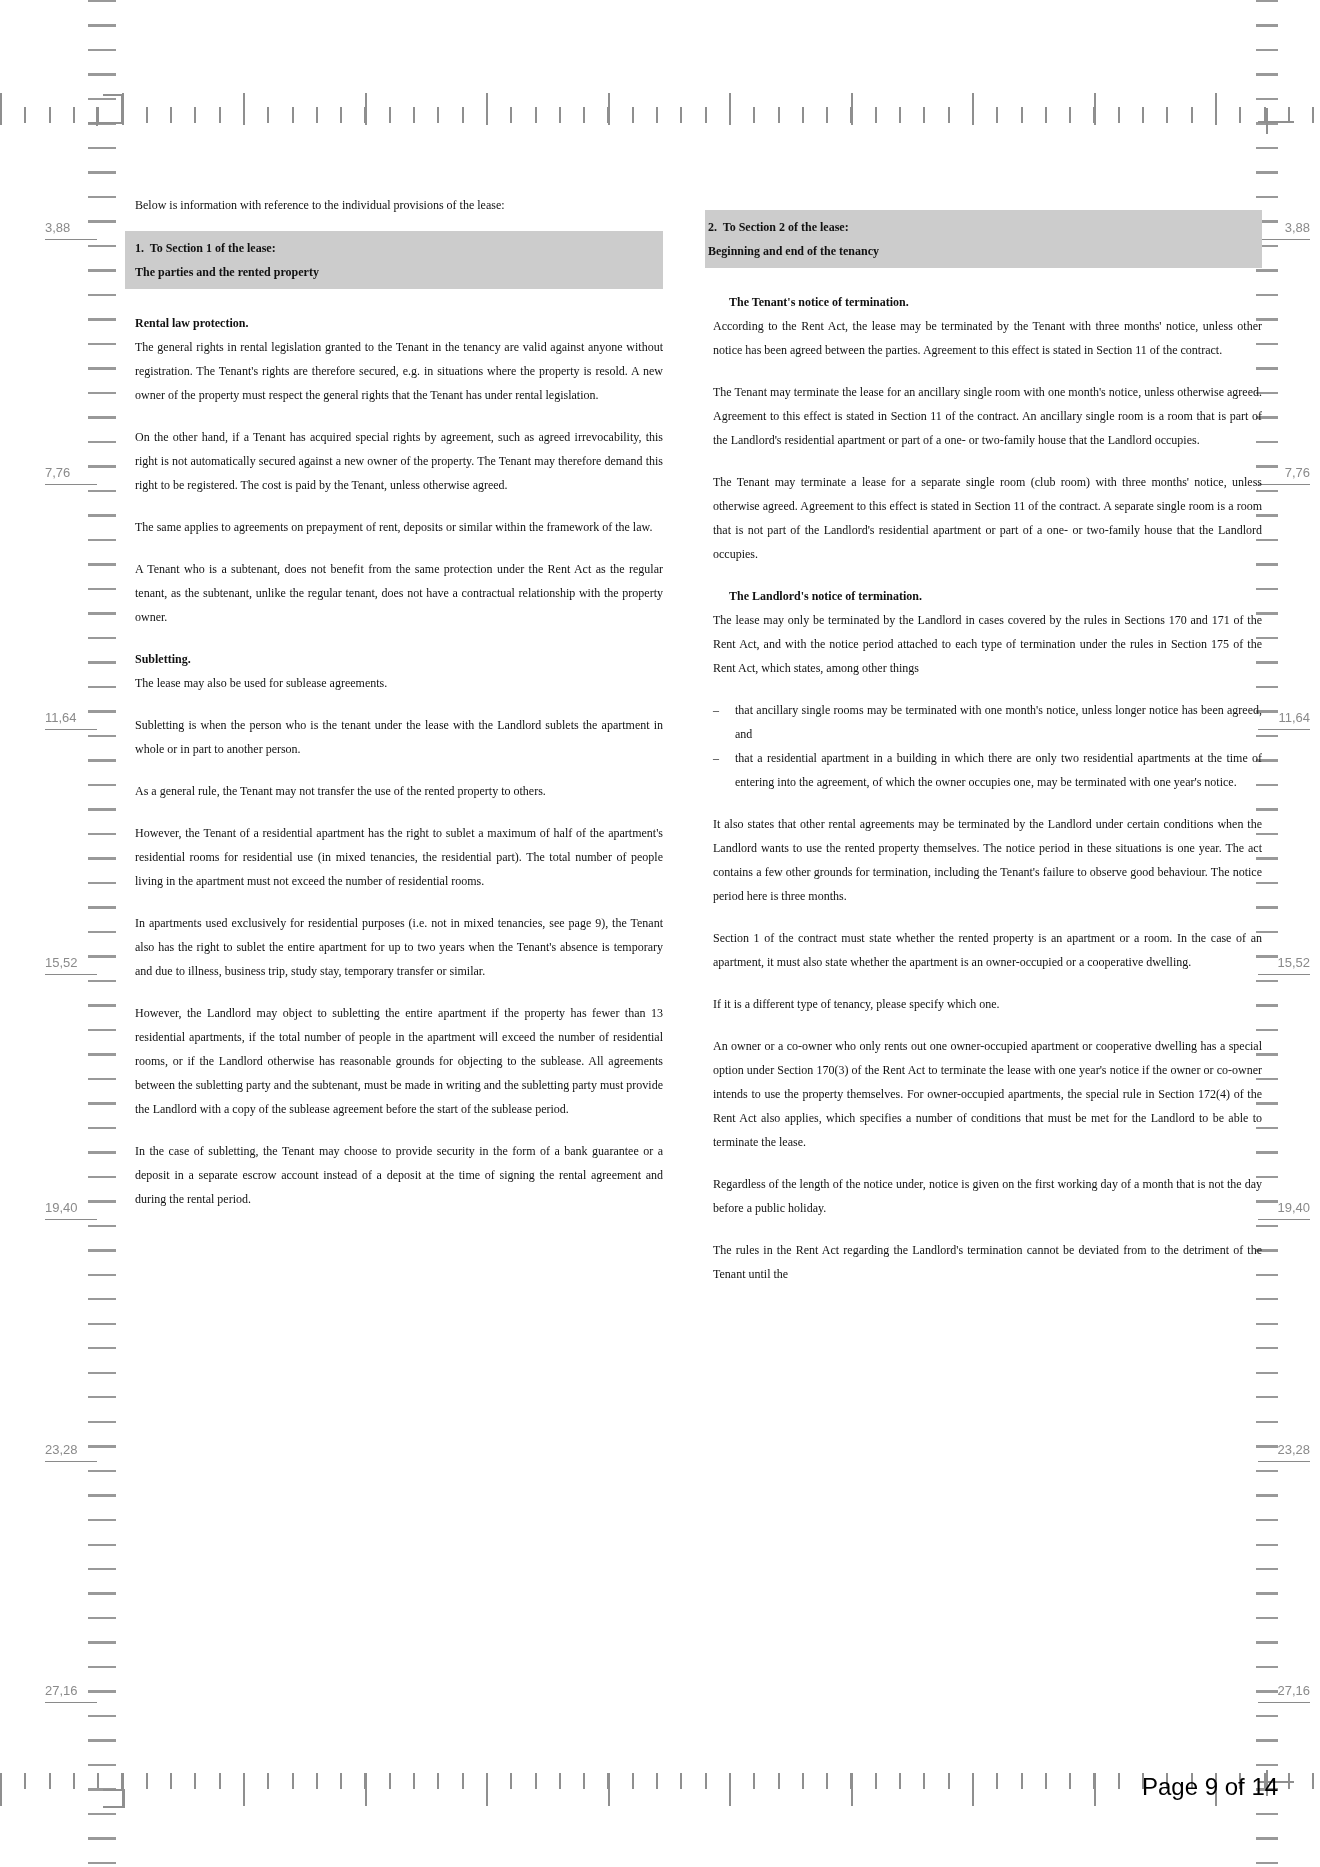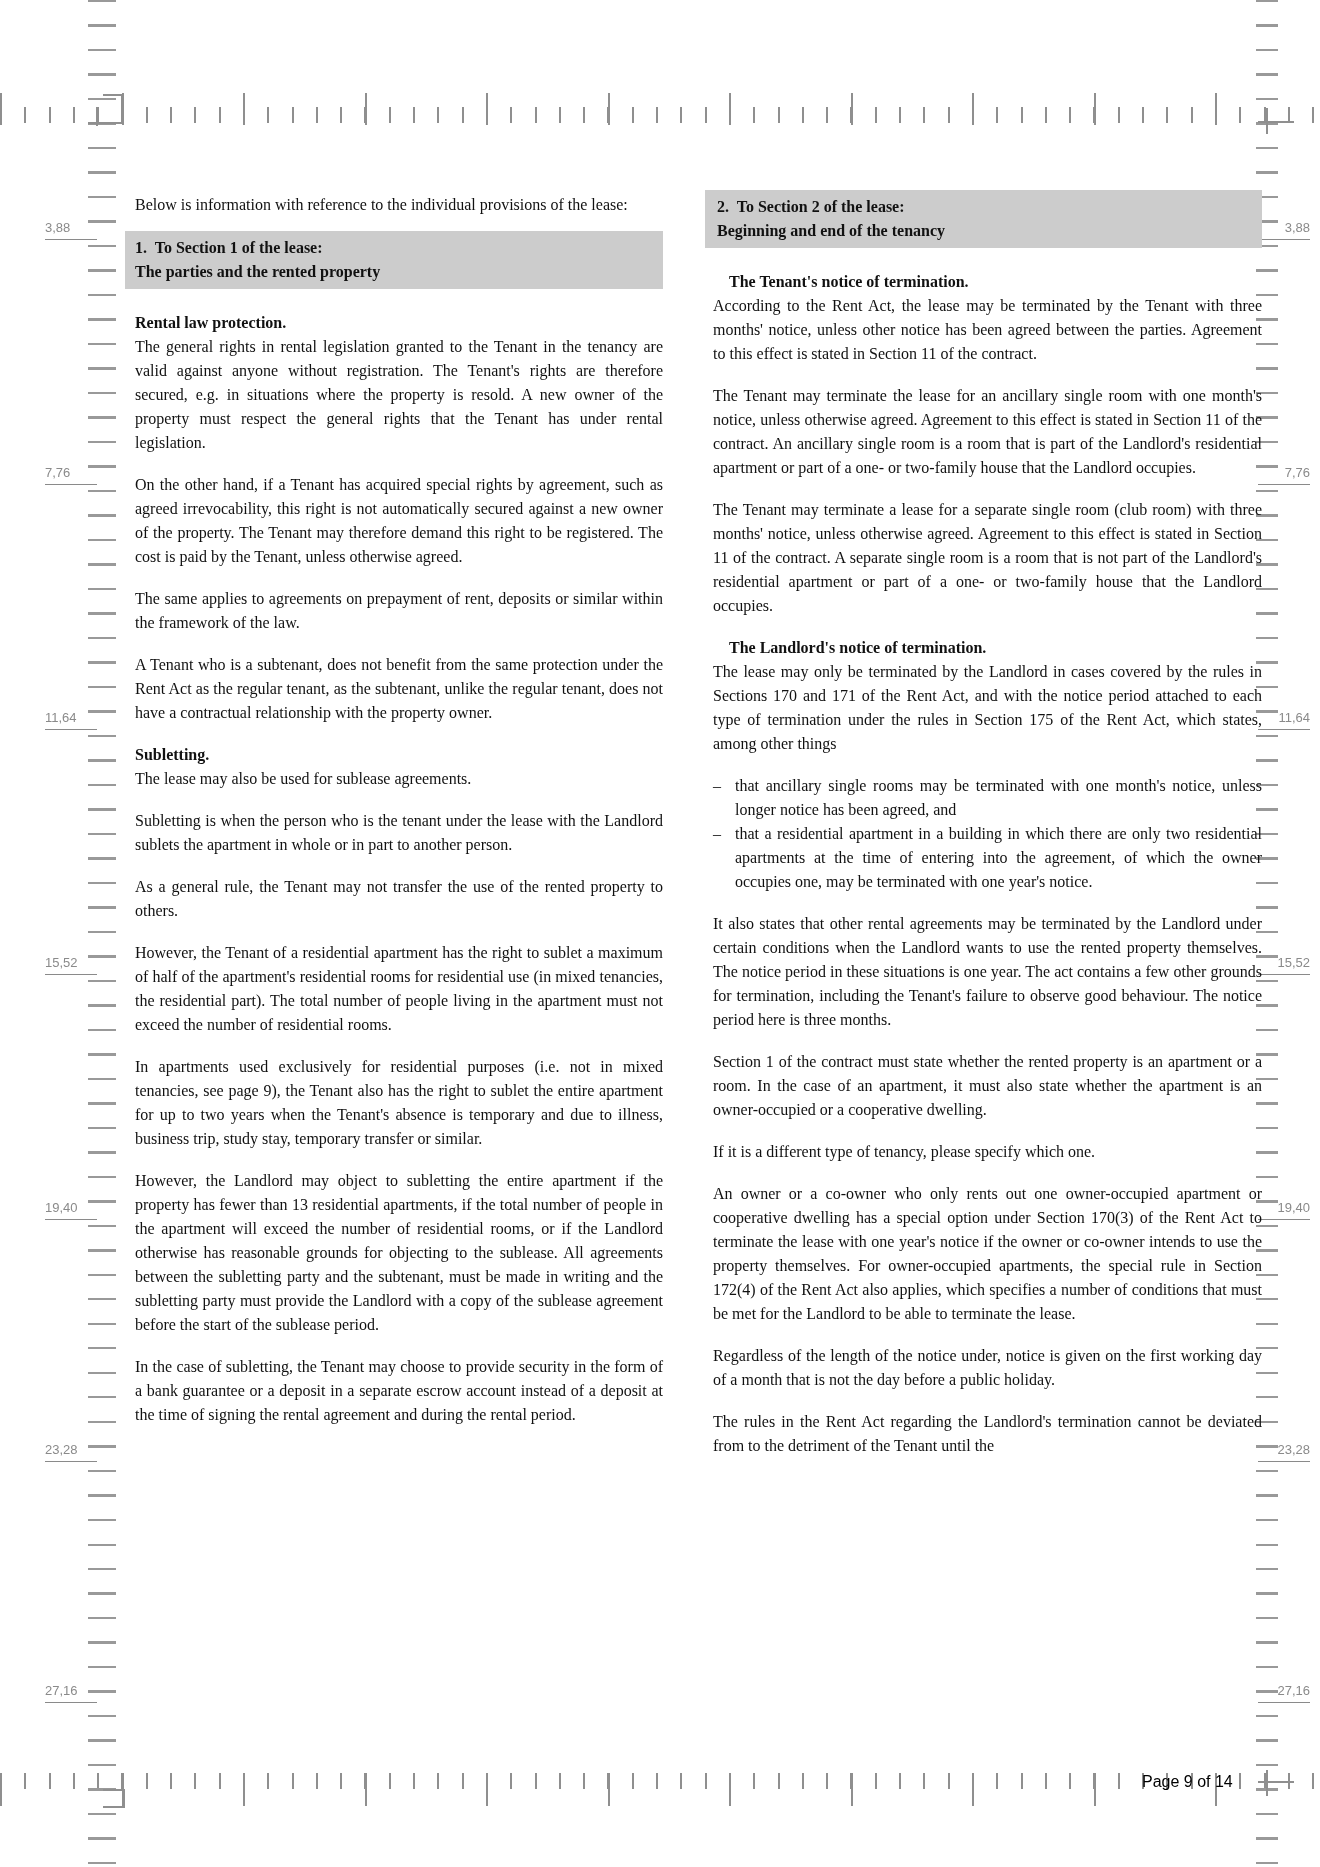--- a/index.html
+++ b/index.html
@@ -28,41 +28,41 @@
   .ruler-right { left:1256px; width:22px; }
   .mark { position:absolute; background:#8f8f8f; pointer-events:none; }
   .ruler-label {
     position:absolute; font-family:"Liberation Sans", sans-serif;
     font-size:13px; line-height:14px; color:#8a8a8a;
     border-bottom:1px solid #8a8a8a; padding-bottom:4px; width:52px;
   }
   .ruler-label.left  { left:45px; text-align:left; }
   .ruler-label.right { left:1258px; text-align:right; }
   
-  .col { position:absolute; font-size:16px; line-height:24px; }
+  .col { position:absolute; font-size:12px; line-height:24px; }
   .col-left  { left:125px; top:193px; width:538px; }
   .col-right { left:705px; top:190px; width:557px; }
   .col p { margin:0 0 18px 10px; text-align:justify; }
   .col-right p { margin-left:8px; }
   .col .h { font-weight:bold; margin:0 0 0 10px; }
   .col-right .h { margin-left:24px; }
   .graybox {
     background:#cccccc; font-weight:bold;
     padding:5px 8px 5px 10px; margin:0 0 22px 0;
   }
-  .col-right .graybox { padding-left:12px; }
+  .col-right .graybox { padding-left:3px;margin-top:20px; }
   .intro { margin-bottom:14px !important; }
   .bullets { margin:0 0 18px 8px; }
   .bullet { display:flex; }
   .bullet .dash { flex:0 0 22px; }
   .bullet .btext { flex:1; text-align:justify; }
   
   .page-number {
     position:absolute; left:1142px; top:1773px;
-    font-family:"Liberation Sans", sans-serif; font-size:16px; color:#000;
+    font-family:"Liberation Sans", sans-serif; font-size:24px; color:#000;
   }
 </style>
 </head>
 <body>
 
 <div class="page">
 
   <div class="ruler-top-tall"></div>
   <div class="ruler-top-short"></div>
   <div class="ruler-bottom-tall"></div>

